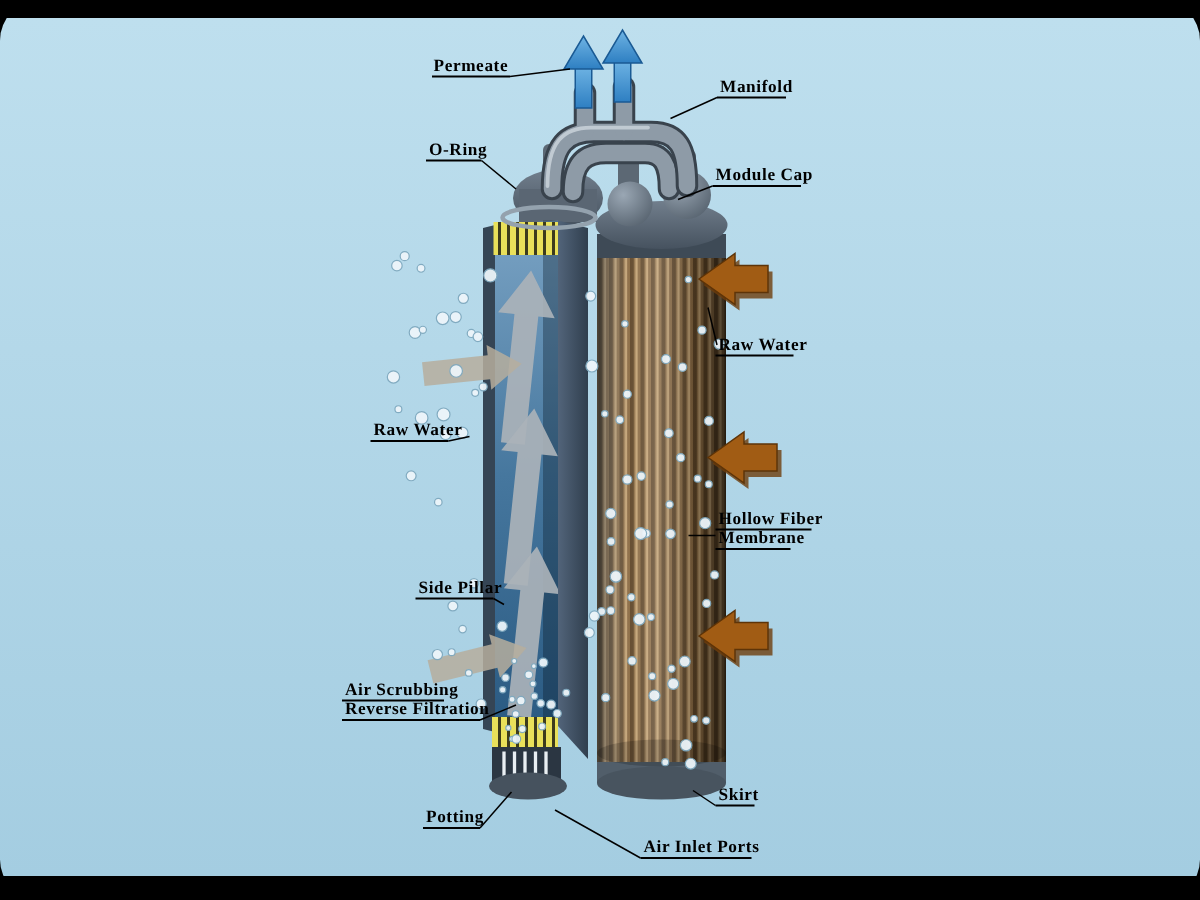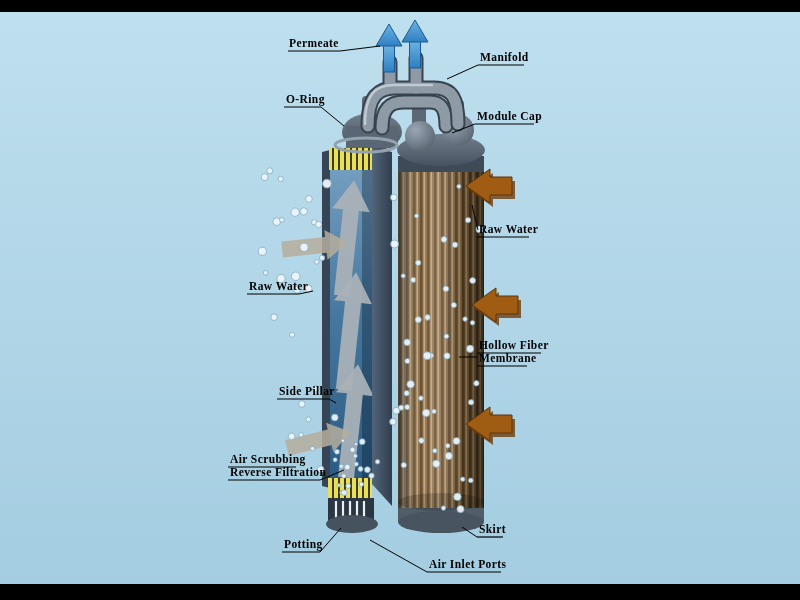--- a/index.html
+++ b/index.html
@@ -1,17 +1,17 @@
 <!DOCTYPE html>
 <html style="--c-background: #b3d7e8; --c-frame_bar: #000000; --c-permeate_arrow: #2e7fc2; --c-raw_water_arrow: #a15c14; --c-fiber_light: #c2a172; --c-fiber_dark: #5f4628; --c-potting_band: #e9e05a; --c-module_shell: #44556a; --c-interior_flow_arrow: #aab2b8; --c-label_text: #000000;"><head>
 <meta charset="utf-8">
 <style>
   html,body{margin:0;padding:0;background:#000;}
   .stage{position:relative;width:800px;height:600px;overflow:hidden;
-         font-family:"Liberation Serif", serif;}
+         font-family:"Liberation Serif", serif;border-radius:27px;}
   svg{display:block;}
   .lbl{font-family:"Liberation Serif", serif;font-size:11.5px;font-weight:bold;
        letter-spacing:.4px;fill:var(--c-label_text,#000);}
   .leader{stroke:var(--c-label_text,#000);stroke-width:1;fill:none;}
   .underline{stroke:var(--c-label_text,#000);stroke-width:1.2;}
   .bar{fill:var(--c-frame_bar,#000);}
   .raw-arrow{fill:var(--c-raw_water_arrow,#a15c14);stroke:#5e3408;stroke-width:1;}
   .raw-arrow-shadow{fill:#6e3d0c;opacity:.8;}
   .inflow-arrow{fill:#b6ae9e;opacity:.85;}
   .flow-arrow{fill:var(--c-interior_flow_arrow,#aab2b8);opacity:.92;}

